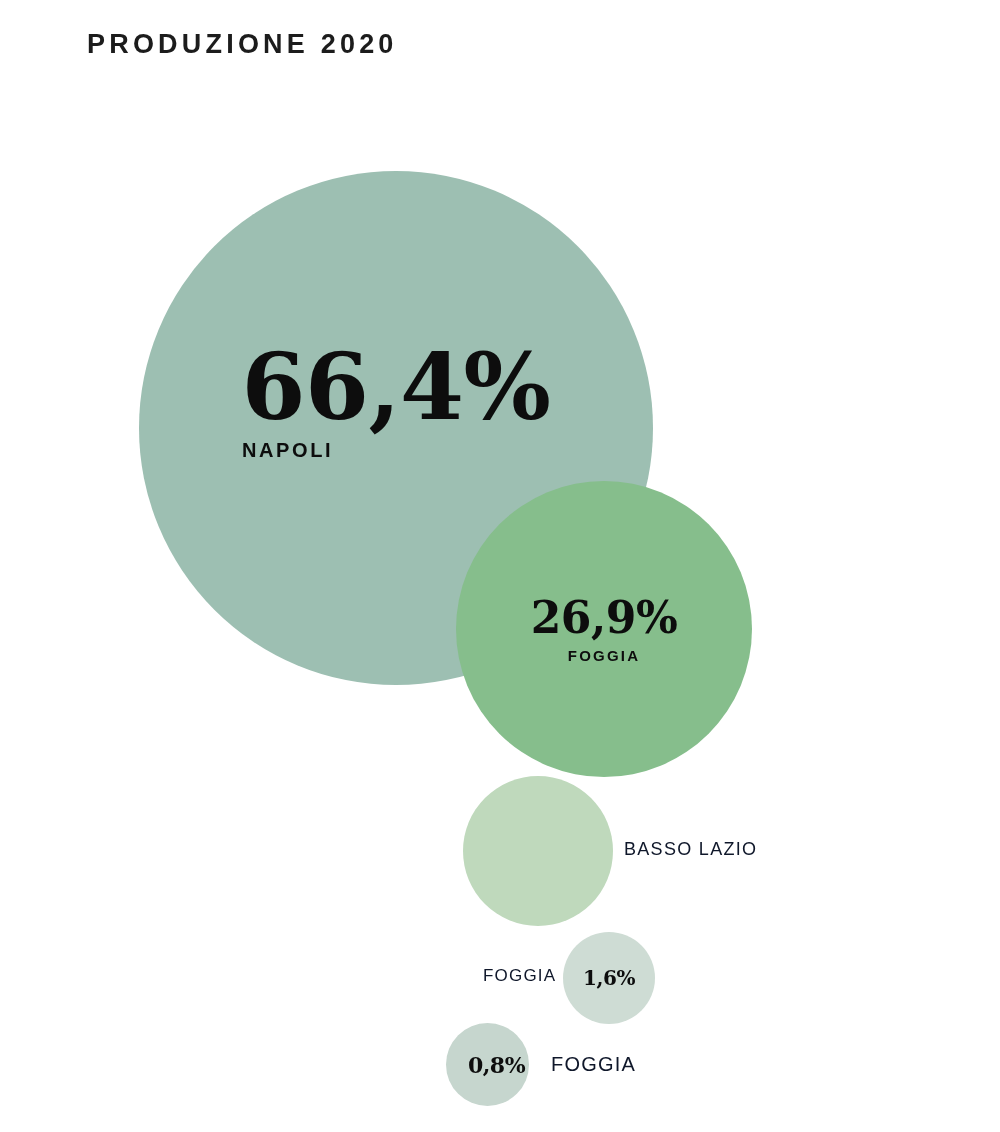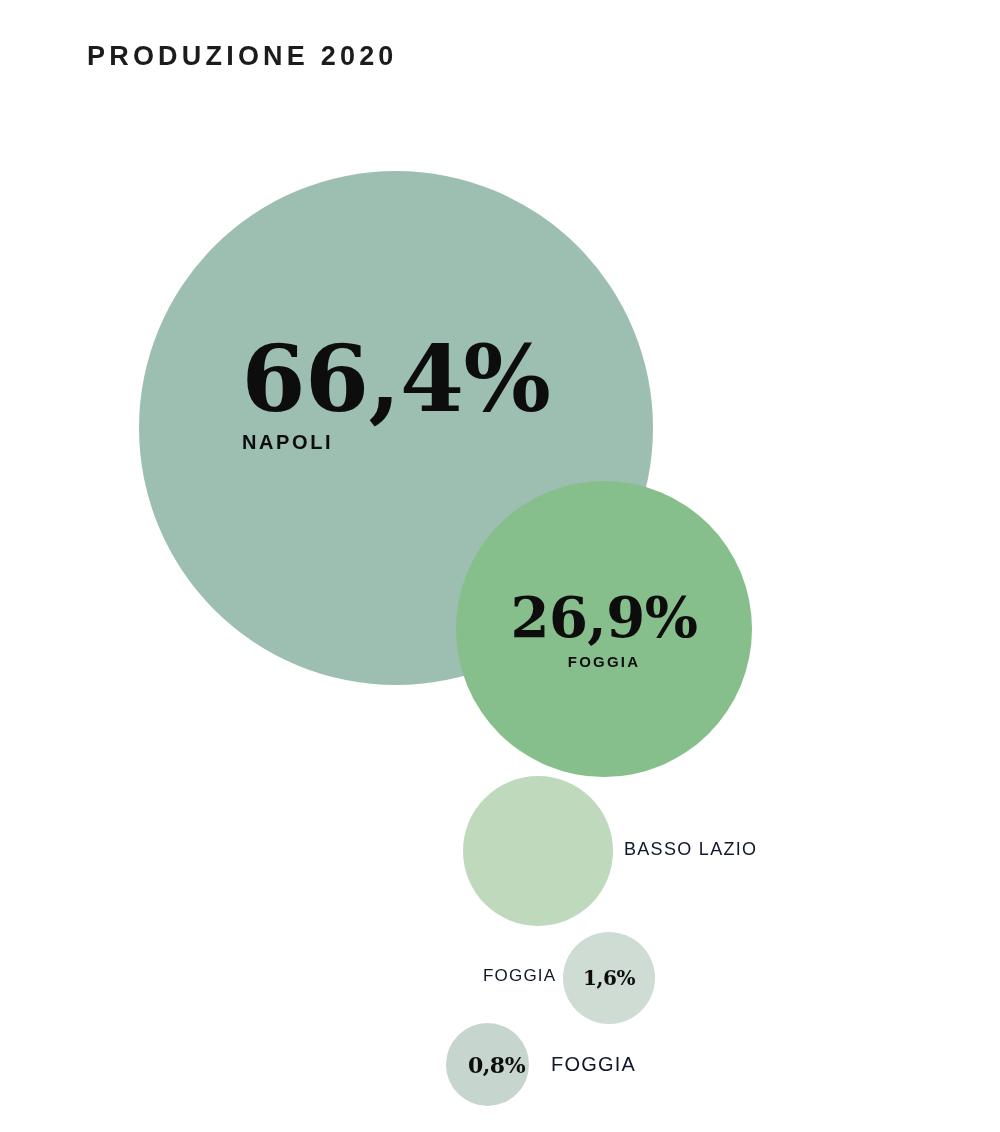--- a/index.html
+++ b/index.html
@@ -88,32 +88,32 @@
 
   
   #bubble-caserta       { left: 139px; top: 171px; width: 514px; height: 514px; }
   #bubble-salerno       { left: 456px; top: 481px; width: 296px; height: 296px; }
   #bubble-basso-lazio   { left: 463px; top: 776px; width: 150px; height: 150px; }
   #bubble-napoli        { left: 563px; top: 932px; width: 92px;  height: 92px;  }
   #bubble-foggia        { left: 446px; top: 1023px; width: 83px; height: 83px;  }
 
   
   #text-caserta {
-    left: 139px; top: 324px; width: 514px; height: 140px; justify-content: center;
+    left: 139px; top: 332px; width: 514px; height: 140px; justify-content: center;
   }
   #text-caserta .bubble-value { font-size: 92px; }
   #text-caserta .bubble-name  {
     font-size: 20px; letter-spacing: 2.6px; margin-top: 8px;
     align-self: flex-start; margin-left: 103px;
   }
 
   #text-salerno {
     left: 456px; top: 580px; width: 296px; height: 100px;
   }
-  #text-salerno .bubble-value { font-size: 56px; }
+  #text-salerno .bubble-value { font-size: 44px; }
   #text-salerno .bubble-name  {
     font-size: 15px; letter-spacing: 2.2px; margin-top: 9px;
   }
 
   #text-basso-lazio {
     left: 463px; top: 820px; width: 150px; height: 60px;
   }
   #text-basso-lazio .bubble-value { font-size: 31px; }
 
   #text-napoli {
@@ -135,21 +135,21 @@
   }
   #label-foggia {
     left: 551px; top: 1054px; font-size: 20px; letter-spacing: 1.2px;
   }
 </style>
 </head>
 <body>
 
 <div class="page" style="background: rgb(255, 255, 255);">
 
-  <div class="page-title" style="color: rgb(28, 28, 28); margin-top: 12px;">PRODUZIONE 2020</div>
+  <div class="page-title" style="color: rgb(28, 28, 28);">PRODUZIONE 2020</div>
 
   <div class="bubble-stage">
 
     <div class="bubble" id="bubble-caserta" style="background: rgb(157, 191, 178);"></div>
 
     <div class="bubble" id="bubble-salerno" style="background: rgb(134, 190, 140);"></div>
 
     <div class="bubble" id="bubble-basso-lazio" style="background: rgb(191, 217, 188);"></div>
 
     <div class="bubble" id="bubble-napoli" style="background: rgb(206, 220, 212);"></div>

